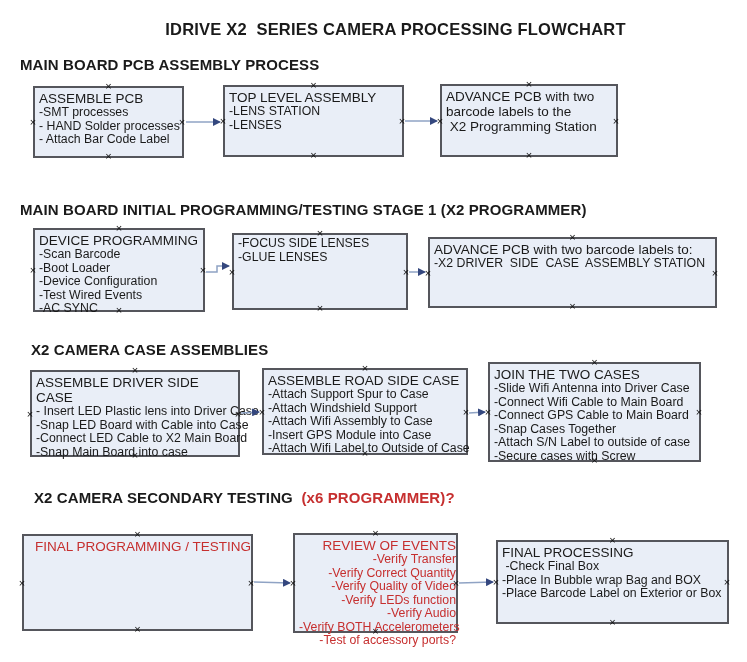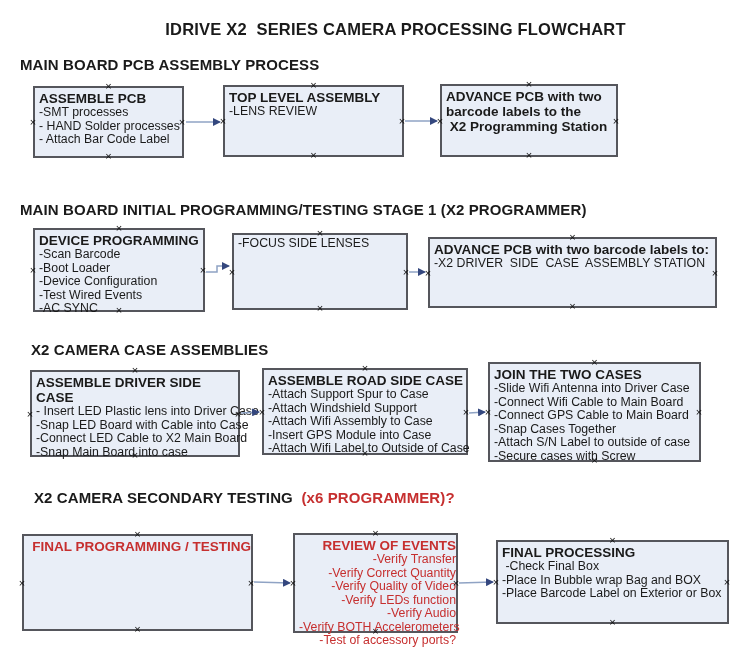--- a/index.html
+++ b/index.html
@@ -29,21 +29,21 @@
   .sh4{left:34px;top:489px;}
 
   .box{
     position:absolute;
     background:var(--box-fill);
     border:2px solid var(--box-border);
     box-sizing:border-box;
     padding:2px 0 0 4px;
     overflow:visible;
   }
-  .box-title{font-size:13.5px;font-weight:bold;white-space:pre-wrap;line-height:15px;padding-top:1px;}
+  .box-title{font-size:13.5px;font-weight:normal;white-space:pre-wrap;line-height:15px;padding-top:1px;}
   .box-item{font-size:12.3px;line-height:13.5px;white-space:pre;}
   .box.red .box-title,.box.red .box-item{color:var(--red);text-align:right;}
 
   
   .b00{left:33px;top:86px;width:151px;height:72px;}
   .b01{left:223px;top:85px;width:181px;height:72px;}
   .b02{left:440px;top:84px;width:178px;height:73px;}
   .b10{left:33px;top:228px;width:172px;height:84px;}
   .b11{left:232px;top:233px;width:176px;height:77px;}
   .b12{left:428px;top:237px;width:289px;height:71px;}
@@ -88,21 +88,22 @@
         <div class="box-item">- Attach Bar Code Label</div>
       </div>
   <span class="handle h-top">×</span>
       <span class="handle h-bottom">×</span>
       <span class="handle h-left">×</span>
       <span class="handle h-right">×</span>
     </div>
   <div class="box b01">
     <div class="box-title">TOP LEVEL ASSEMBLY</div>
     <div class="box-items">
-        <div class="box-item">-LENS REVIEW</div>
+        <div class="box-item">-LENS STATION</div>
+        <div class="box-item">-LENSES</div>
       </div>
   <span class="handle h-top">×</span>
       <span class="handle h-bottom">×</span>
       <span class="handle h-left">×</span>
       <span class="handle h-right">×</span>
     </div>
   <div class="box b02">
     <div class="box-title">ADVANCE PCB with two barcode labels to the
  X2 Programming Station</div>
     <div class="box-items"></div>
@@ -122,20 +123,21 @@
         <div class="box-item">-AC SYNC</div>
       </div>
   <span class="handle h-top">×</span>
       <span class="handle h-bottom">×</span>
       <span class="handle h-left">×</span>
       <span class="handle h-right">×</span>
     </div>
   <div class="box b11">
     <div class="box-items">
         <div class="box-item">-FOCUS SIDE LENSES</div>
+        <div class="box-item">-GLUE LENSES</div>
       </div>
   <span class="handle h-top">×</span>
       <span class="handle h-bottom">×</span>
       <span class="handle h-left">×</span>
       <span class="handle h-right">×</span>
     </div>
   <div class="box b12">
     <div class="box-title">ADVANCE PCB with two barcode labels to:</div>
     <div class="box-items">
         <div class="box-item">-X2 DRIVER  SIDE  CASE  ASSEMBLY STATION</div>

